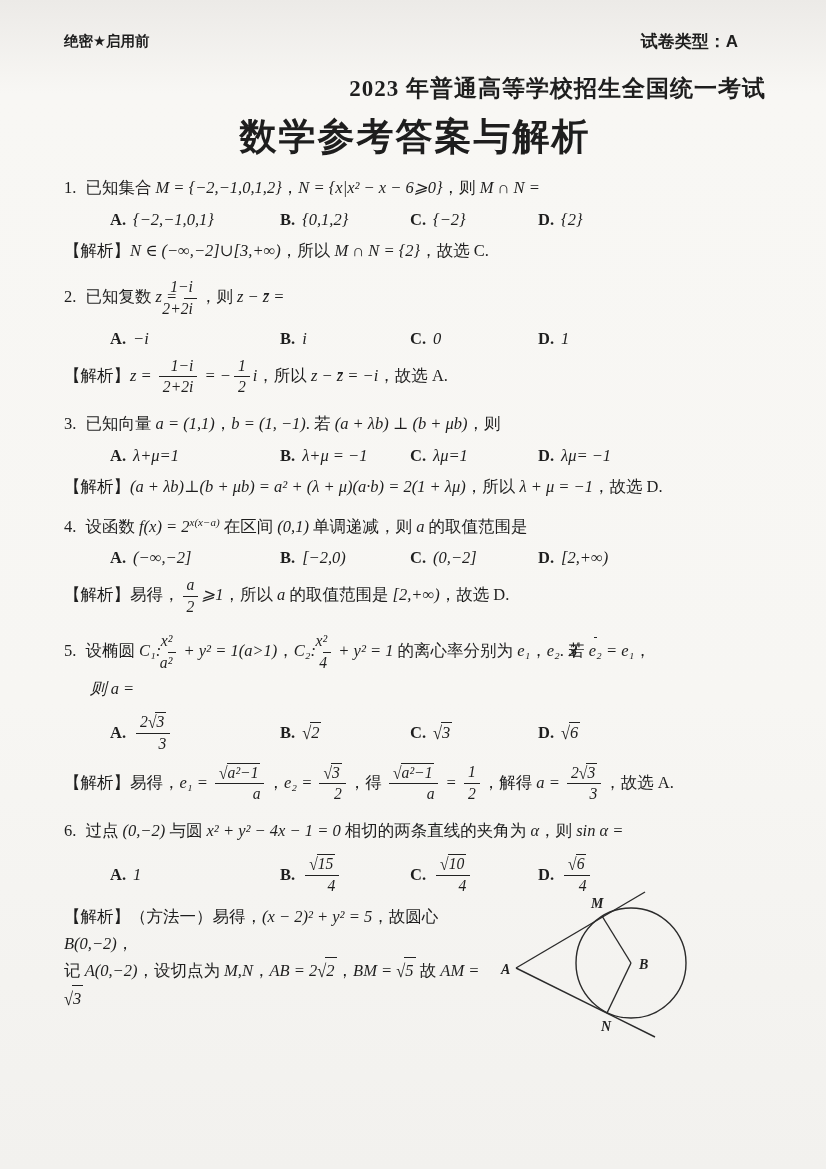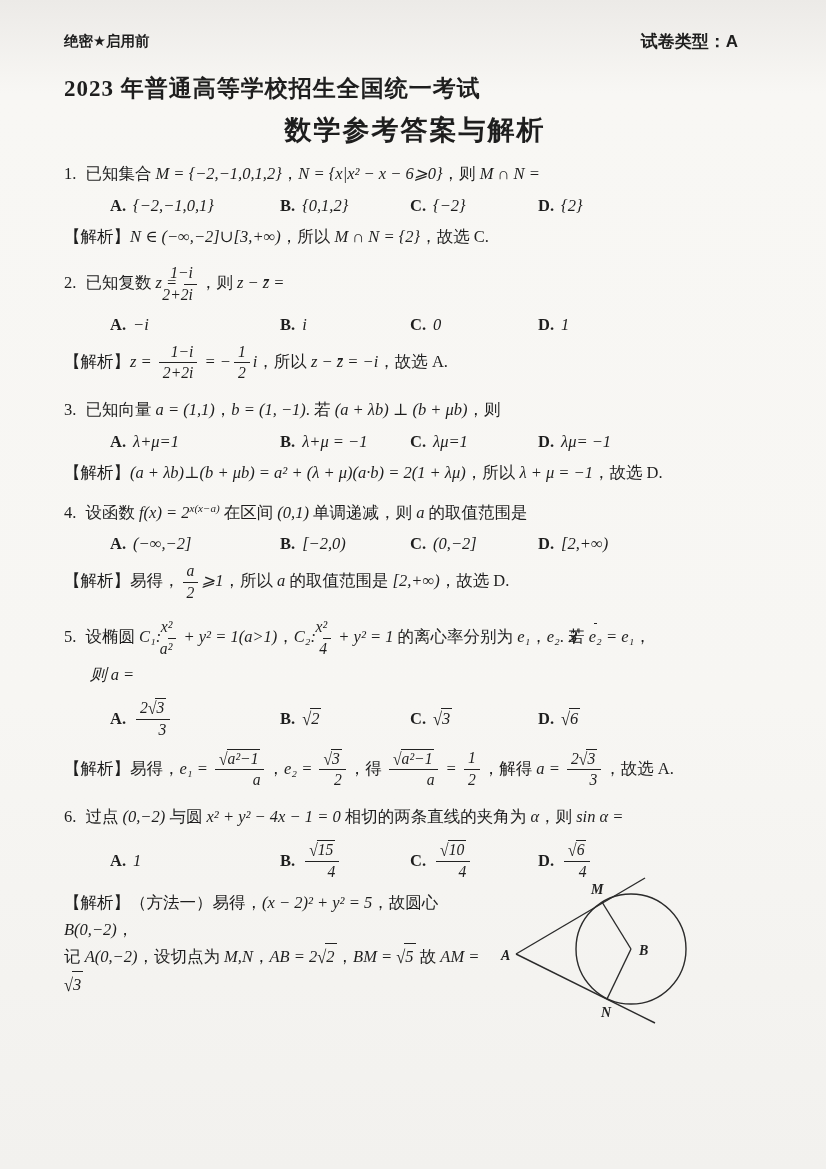--- a/index.html
+++ b/index.html
@@ -12,22 +12,22 @@
     font-size:16.5px;
   }
   .page{ width:826px; height:1169px; padding:30px 60px 0 64px; }
 
   
   .hdr{ display:flex; justify-content:space-between; align-items:center; }
   .hdr-left{ font-family:"Liberation Sans","DejaVu Sans",sans-serif; font-weight:bold; font-size:14.5px; }
   .hdr-right{ font-family:"Liberation Sans","DejaVu Sans",sans-serif; font-weight:bold; font-size:17px; padding-right:28px;}
 
   
-  .title1{ text-align:left; font-weight:bold; font-size:23px; margin-top:20px; letter-spacing:1px;}
-  .title2{ text-align:center; font-weight:bold; font-size:27px; margin-top:8px;
+  .title1{ text-align:right; font-weight:bold; font-size:23px; margin-top:20px; letter-spacing:1px;}
+  .title2{ text-align:center; font-weight:bold; font-size:37px; margin-top:8px;
            font-family:"Liberation Sans","DejaVu Sans",sans-serif; letter-spacing:2px;}
 
   
   .section{ margin-top:16px; font-weight:bold; font-family:"Liberation Sans","DejaVu Sans",sans-serif;
             font-size:16.5px; line-height:1.75; padding-left:2.1em; text-indent:-2.1em;}
 
   
   .question{ margin-top:13px; }
   .stem{ line-height:1.55; padding-left:26px; text-indent:-26px; }
   .stem2{ line-height:1.5; padding-left:26px; margin-top:4px; }

